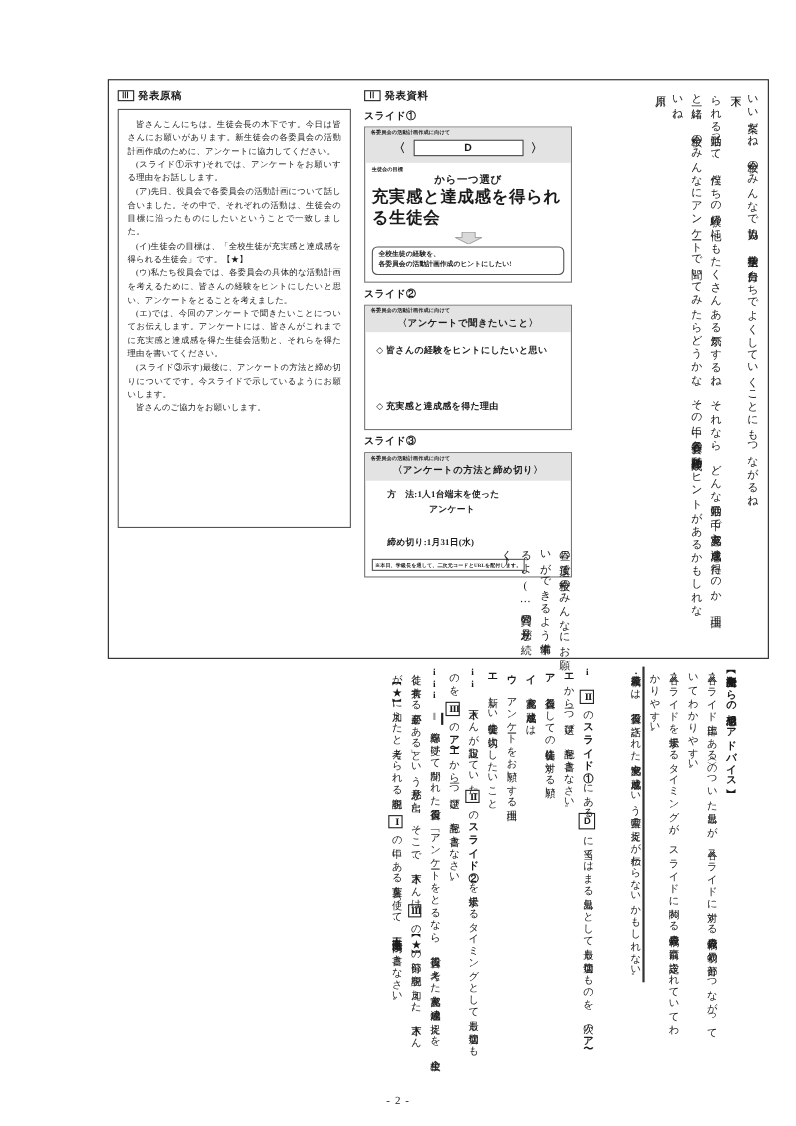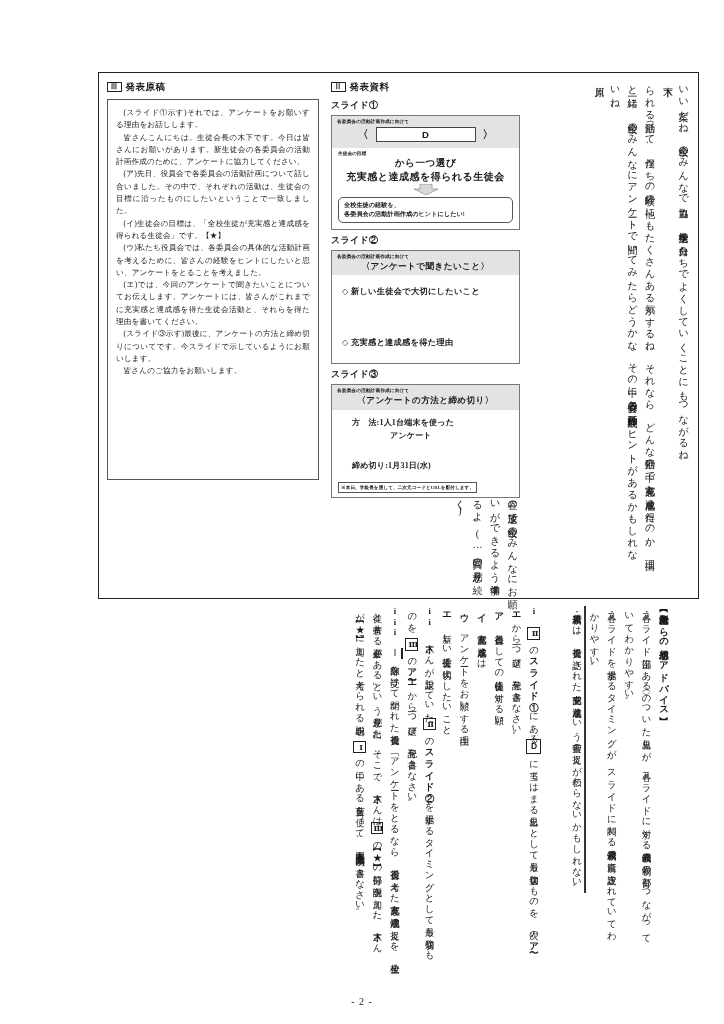--- a/index.html
+++ b/index.html
@@ -134,22 +134,22 @@
     margin-bottom: 1px;
   }
   #slide1 .s1-goal1 {
     text-align: center;
     font-size: 9.6px;
     font-weight: bold;
     letter-spacing: 0.5px;
     line-height: 1.3;
   }
   #slide1 .s1-goal2 {
-    text-align: center;
-    font-size: 10px;
+    text-align: left;
+    font-size: 15px;
     font-weight: bold;
     letter-spacing: 0.5px;
     line-height: 1.3;
   }
   .arrow-down {
     width: 100%;
     display: flex;
     justify-content: center;
     margin: 1px 0 2px 0;
   }
@@ -314,22 +314,22 @@
 </head>
 <body>
 
 <div id="main-box">
 
   <div id="sec-genko">
     <div class="sec-heading">
       <span class="numbox">Ⅲ</span><span>発表原稿</span>
     </div>
     <div id="genko-body">
+      <p>皆さんこんにちは。生徒会長の木下です。今日は皆さんにお願いがあります。新生徒会の各委員会の活動計画作成のために、アンケートに協力してください。</p>
       <p>(スライド①示す)それでは、アンケートをお願いする理由をお話しします。</p>
-      <p>皆さんこんにちは。生徒会長の木下です。今日は皆さんにお願いがあります。新生徒会の各委員会の活動計画作成のために、アンケートに協力してください。</p>
       <p>(ア)先日、役員会で各委員会の活動計画について話し合いました。その中で、それぞれの活動は、生徒会の目標に沿ったものにしたいということで一致しました。</p>
       <p>(イ)生徒会の目標は、「全校生徒が充実感と達成感を得られる生徒会」です。【★】</p>
       <p>(ウ)私たち役員会では、各委員会の具体的な活動計画を考えるために、皆さんの経験をヒントにしたいと思い、アンケートをとることを考えました。</p>
       <p>(エ)では、今回のアンケートで聞きたいことについてお伝えします。アンケートには、皆さんがこれまでに充実感と達成感を得た生徒会活動と、それらを得た理由を書いてください。</p>
       <p>(スライド③示す)最後に、アンケートの方法と締め切りについてです。今スライドで示しているようにお願いします。</p>
       <p>皆さんのご協力をお願いします。</p>
     </div>
   </div>
 
   <div id="sec-shiryo">
@@ -363,21 +363,21 @@
       </div>
     </div>
 
     <div class="slide-label">スライド②</div>
     <div class="slide" id="slide2">
       <div class="slide-header">
         <div class="slide-kicker">各委員会の活動計画作成に向けて</div>
         <div class="slide-title">〈アンケートで聞きたいこと〉</div>
       </div>
       <div class="s2-body">
-        <div class="s2-item">◇ 新しい生徒会で大切にしたいこと</div>
+        <div class="s2-item">◇ 皆さんの経験をヒントにしたいと思い</div>
         <div class="s2-item">◇ 充実感と達成感を得た理由</div>
       </div>
     </div>
 
     <div class="slide-label">スライド③</div>
     <div class="slide" id="slide3">
       <div class="slide-header">
         <div class="slide-kicker">各委員会の活動計画作成に向けて</div>
         <div class="slide-title">〈アンケートの方法と締め切り〉</div>
       </div>

